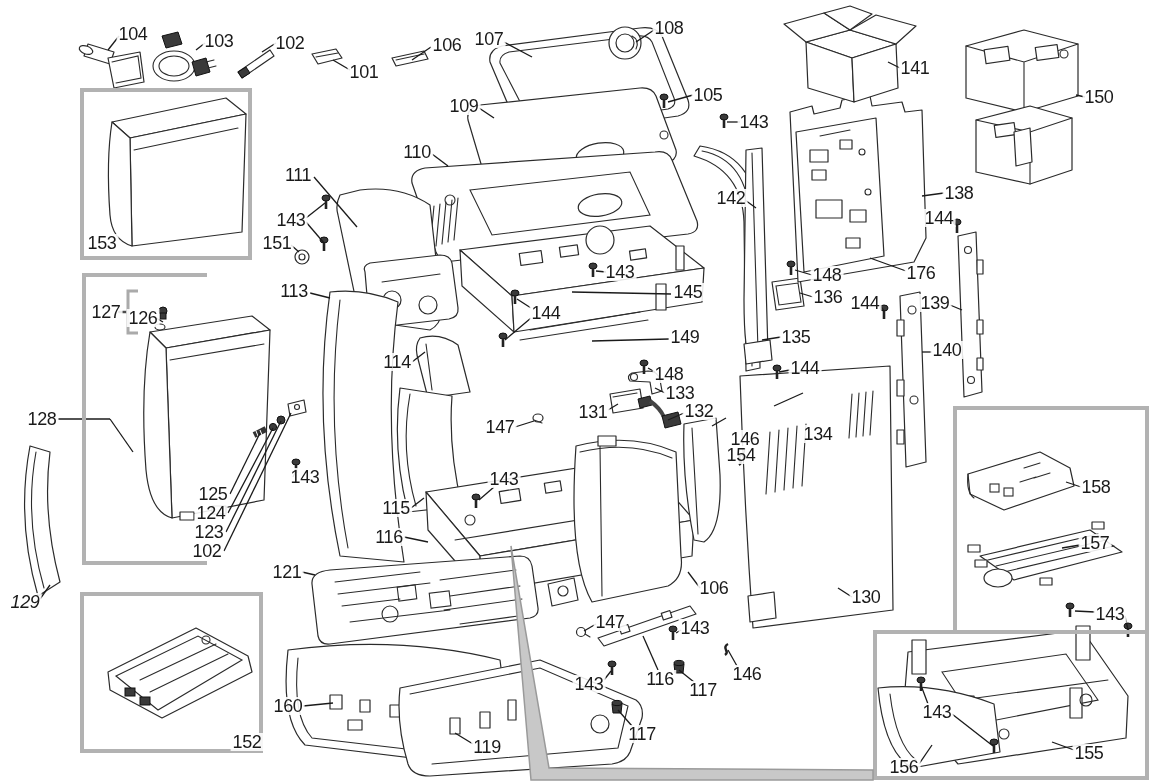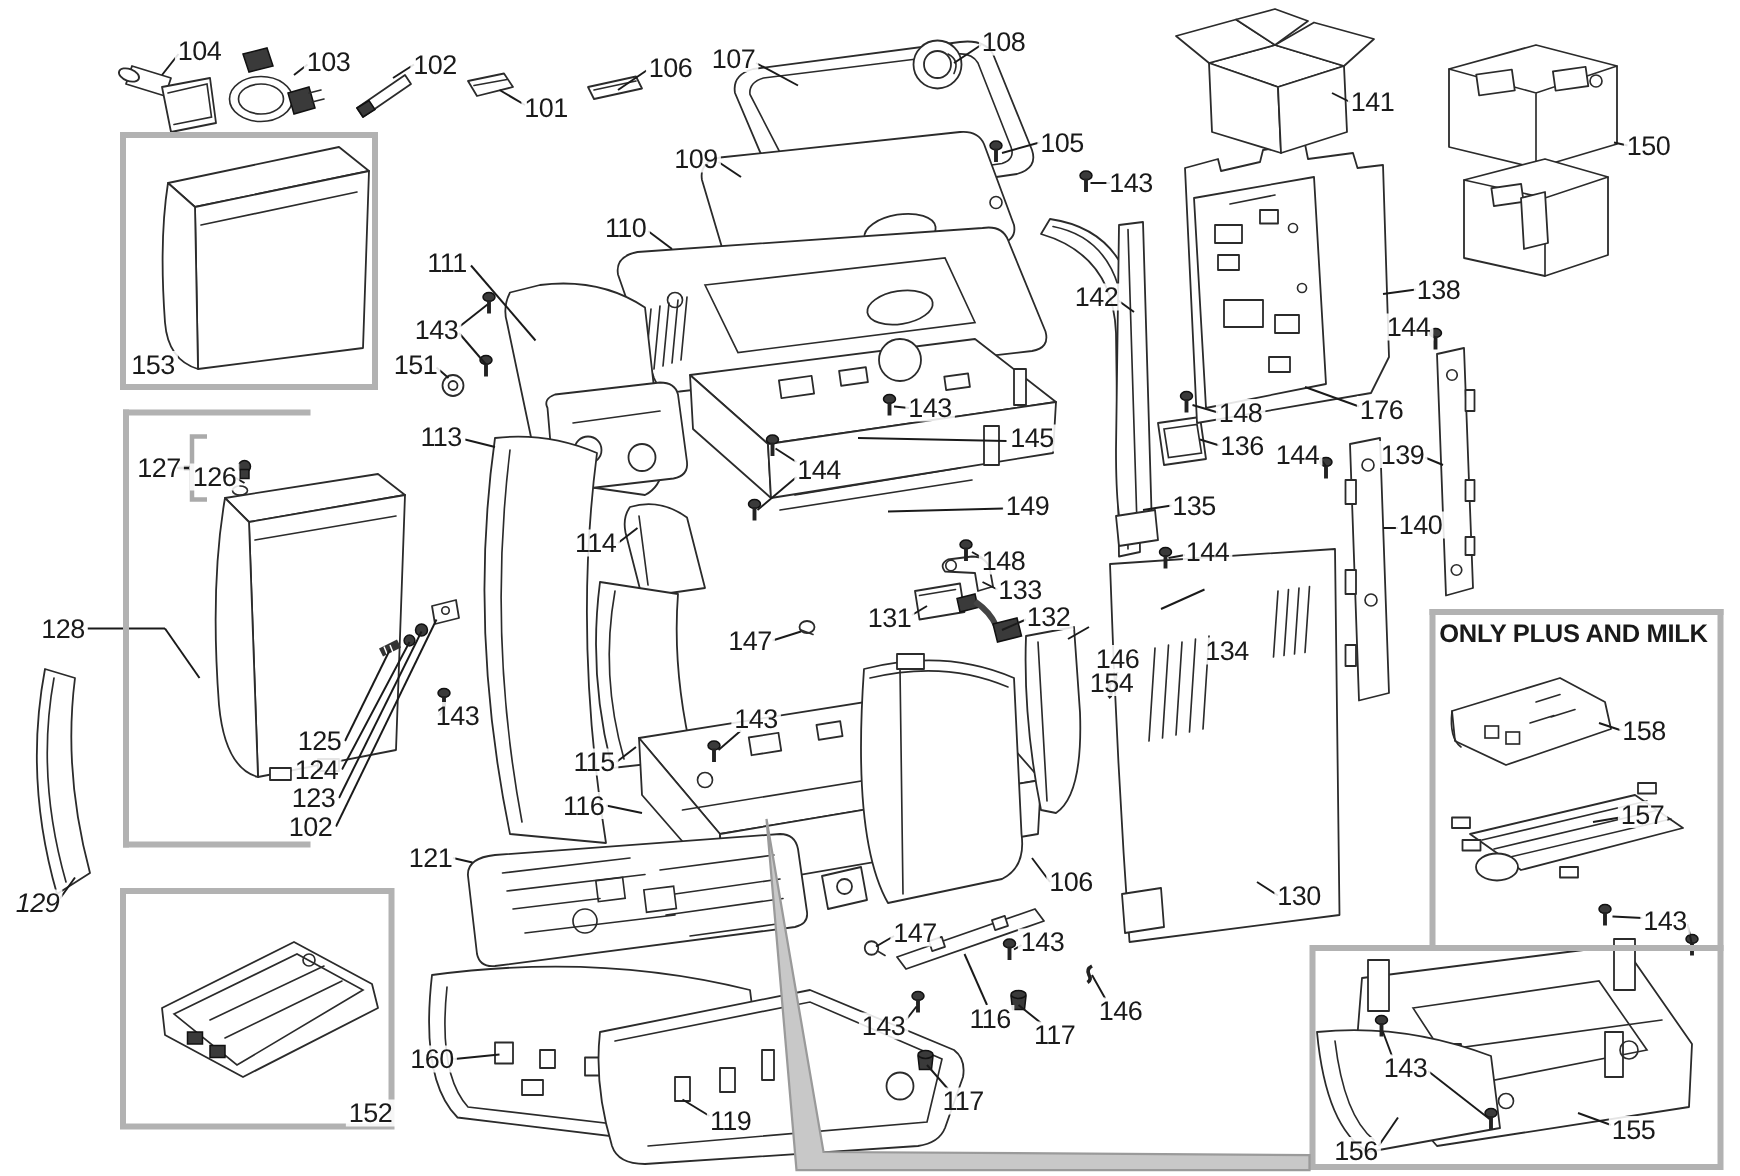--- a/index.html
+++ b/index.html
@@ -396,21 +396,20 @@
   <div class="gray-box" id="box153"></div>
   <div class="gray-box" id="bracket128"></div>
   <div class="gray-box" id="box152"></div>
   <div class="gray-box" id="boxA"></div>
   <div class="gray-box" id="boxB"></div>
 
   <svg class="wedge" width="1160" height="784">
     <path d="M511,546 L549,768 L873,770 L873,780 L531,780 Z" fill="#c8c8c8" stroke="#9a9a9a" stroke-width="1.5"></path>
   </svg>
 
-  <div class="inset-title">ONLY PLUS AND MILK</div>
 
   <svg id="leaders">
       <line x1="119" y1="36" x2="108" y2="50"></line>
       <line x1="205" y1="43" x2="196" y2="50"></line>
       <line x1="276" y1="43" x2="262" y2="52"></line>
       <line x1="350" y1="70" x2="333" y2="60"></line>
       <line x1="431" y1="47" x2="412" y2="60"></line>
       <line x1="504" y1="42" x2="532" y2="57"></line>
       <line x1="654" y1="30" x2="636" y2="42"></line>
       <line x1="693" y1="95" x2="668" y2="102"></line>

